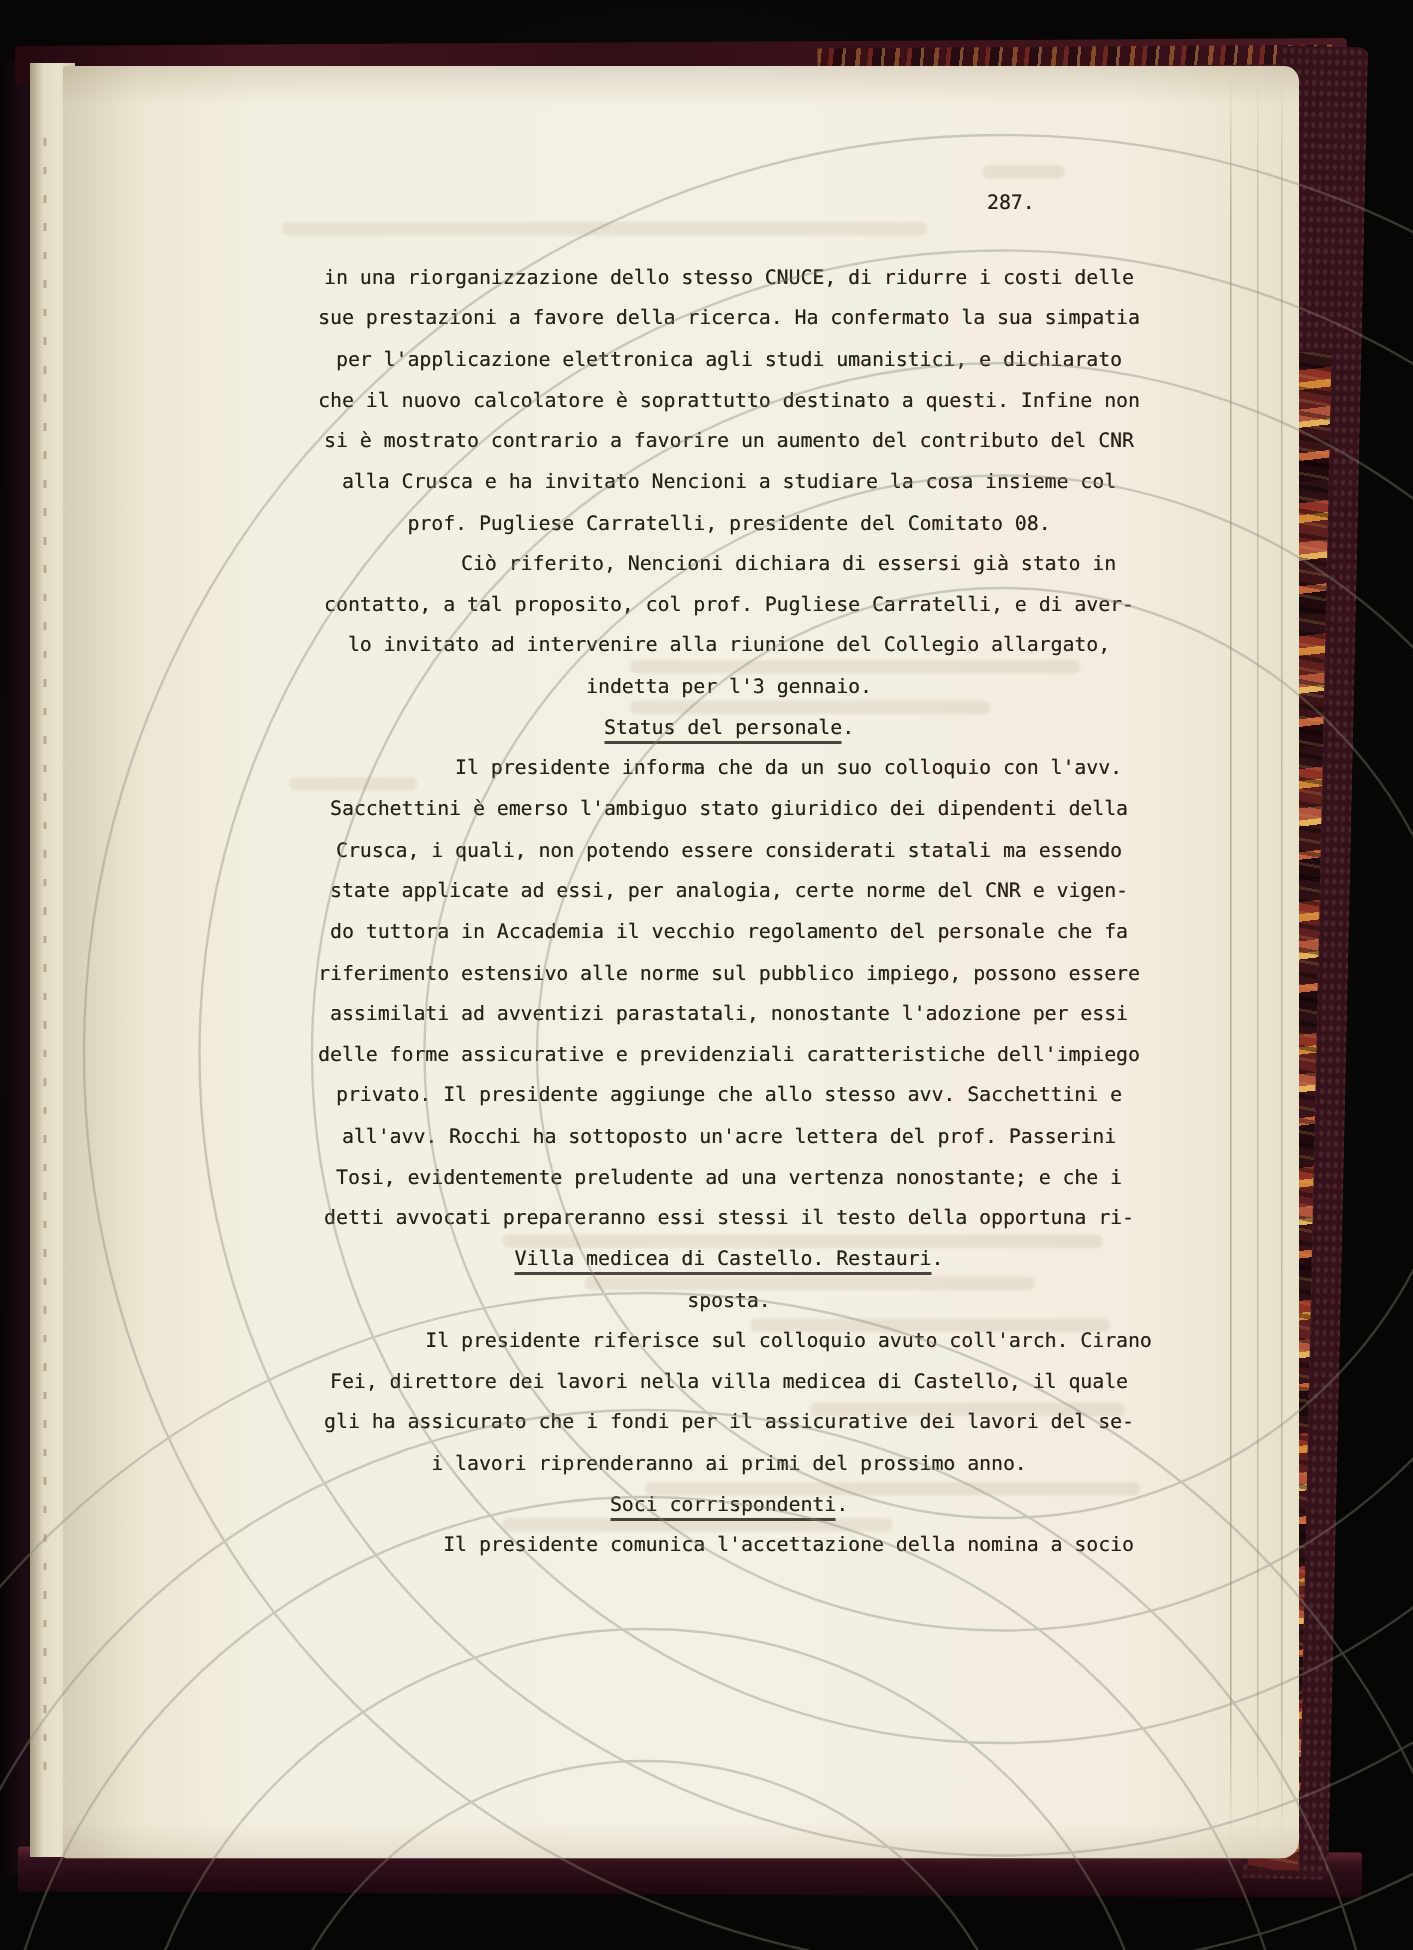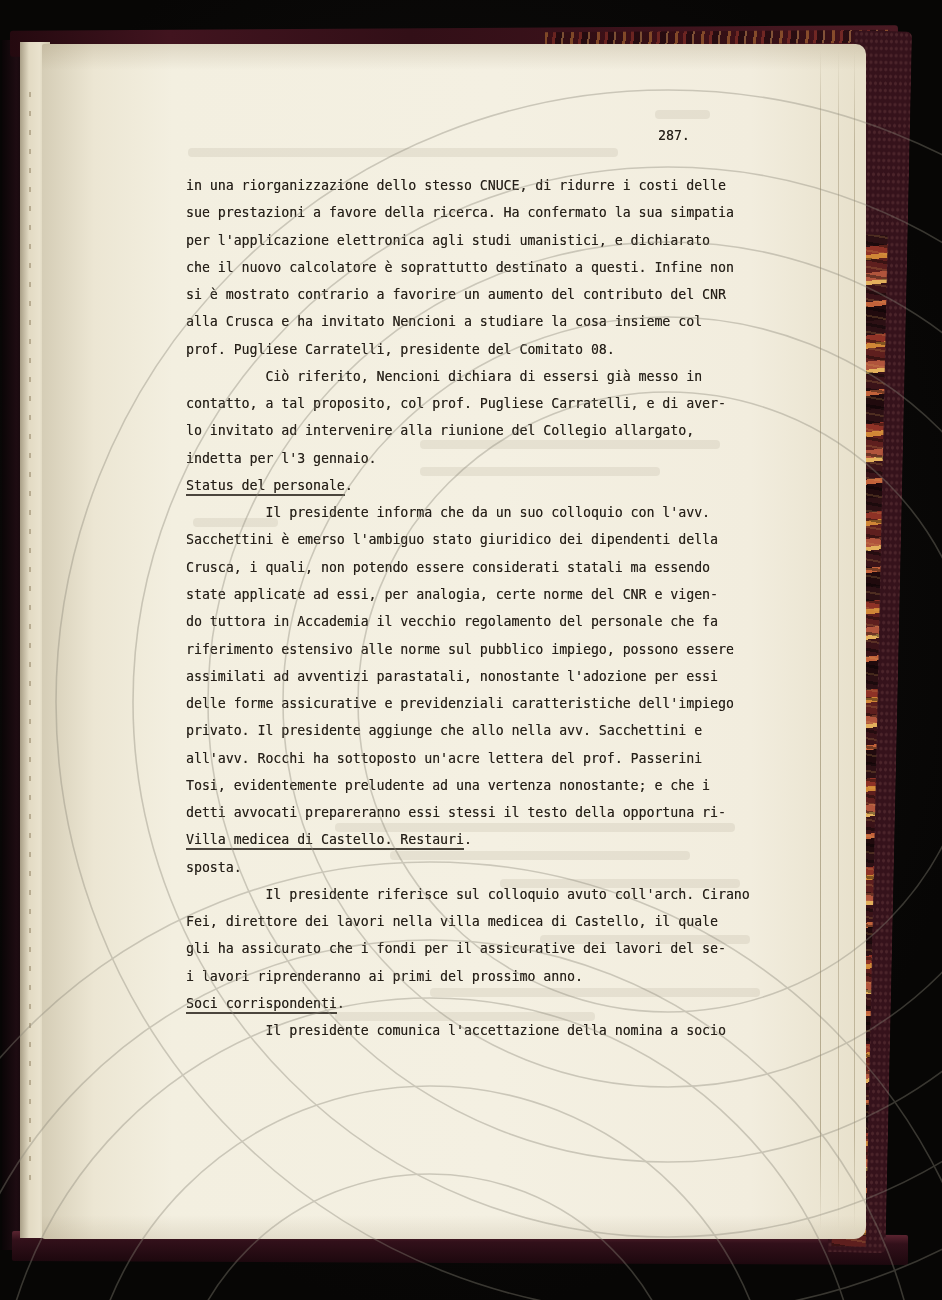--- a/index.html
+++ b/index.html
@@ -77,21 +77,21 @@
     position:absolute;top:6px;height:1180px;width:1px;
     background:linear-gradient(180deg, transparent, rgba(140,125,90,.55) 8%, rgba(140,125,90,.55) 92%, transparent);
   }
   .fe1{left:778px;} .fe2{left:796px;opacity:.7;} .fe3{left:812px;opacity:.8;}
   
   .textblock{
     position:absolute;left:186px;top:172px;width:600px;
     color:var(--ink);font-size:13.2px;letter-spacing:0;
     text-shadow:0.2px 0 0 rgba(38,32,25,.55);
   }
-  .line{white-space:pre;height:27.27px;line-height:27.27px;}
+  .line{white-space:pre;height:27.27px;line-height:27.27px;text-align:center;}
   .heading .u{border-bottom:2px solid rgba(38,32,25,.82);padding-bottom:1px;}
   .page-number{
     position:absolute;left:658px;top:128px;color:var(--ink);
     font-size:13.2px;text-shadow:0.2px 0 0 rgba(38,32,25,.55);
   }
   
   .smudge{
     position:absolute;height:9px;border-radius:4px;background:#7c6e54;
     opacity:.11;filter:blur(0.7px);
   }
@@ -139,34 +139,34 @@
 
   <div class="page-number">287.</div>
   <div class="textblock">
       <div class="line">in una riorganizzazione dello stesso CNUCE, di ridurre i costi delle</div>
       <div class="line">sue prestazioni a favore della ricerca. Ha confermato la sua simpatia</div>
       <div class="line">per l'applicazione elettronica agli studi umanistici, e dichiarato</div>
       <div class="line">che il nuovo calcolatore è soprattutto destinato a questi. Infine non</div>
       <div class="line">si è mostrato contrario a favorire un aumento del contributo del CNR</div>
       <div class="line">alla Crusca e ha invitato Nencioni a studiare la cosa insieme col</div>
       <div class="line">prof. Pugliese Carratelli, presidente del Comitato 08.</div>
-      <div class="line">          Ciò riferito, Nencioni dichiara di essersi già messo in</div>
+      <div class="line">          Ciò riferito, Nencioni dichiara di essersi già stato in</div>
       <div class="line">contatto, a tal proposito, col prof. Pugliese Carratelli, e di aver-</div>
       <div class="line">lo invitato ad intervenire alla riunione del Collegio allargato,</div>
       <div class="line">indetta per l'3 gennaio.</div>
       <div class="line heading"><span class="u">Status del personale</span>.</div>
       <div class="line">          Il presidente informa che da un suo colloquio con l'avv.</div>
       <div class="line">Sacchettini è emerso l'ambiguo stato giuridico dei dipendenti della</div>
       <div class="line">Crusca, i quali, non potendo essere considerati statali ma essendo</div>
       <div class="line">state applicate ad essi, per analogia, certe norme del CNR e vigen-</div>
       <div class="line">do tuttora in Accademia il vecchio regolamento del personale che fa</div>
       <div class="line">riferimento estensivo alle norme sul pubblico impiego, possono essere</div>
       <div class="line">assimilati ad avventizi parastatali, nonostante l'adozione per essi</div>
       <div class="line">delle forme assicurative e previdenziali caratteristiche dell'impiego</div>
-      <div class="line">privato. Il presidente aggiunge che allo nella avv. Sacchettini e</div>
+      <div class="line">privato. Il presidente aggiunge che allo stesso avv. Sacchettini e</div>
       <div class="line">all'avv. Rocchi ha sottoposto un'acre lettera del prof. Passerini</div>
       <div class="line">Tosi, evidentemente preludente ad una vertenza nonostante; e che i</div>
       <div class="line">detti avvocati prepareranno essi stessi il testo della opportuna ri-</div>
       <div class="line heading"><span class="u">Villa medicea di Castello. Restauri</span>.</div>
       <div class="line">sposta.</div>
       <div class="line">          Il presidente riferisce sul colloquio avuto coll'arch. Cirano</div>
       <div class="line">Fei, direttore dei lavori nella villa medicea di Castello, il quale</div>
       <div class="line">gli ha assicurato che i fondi per il assicurative dei lavori del se-</div>
       <div class="line">i lavori riprenderanno ai primi del prossimo anno.</div>
       <div class="line heading"><span class="u">Soci corrispondenti</span>.</div>

